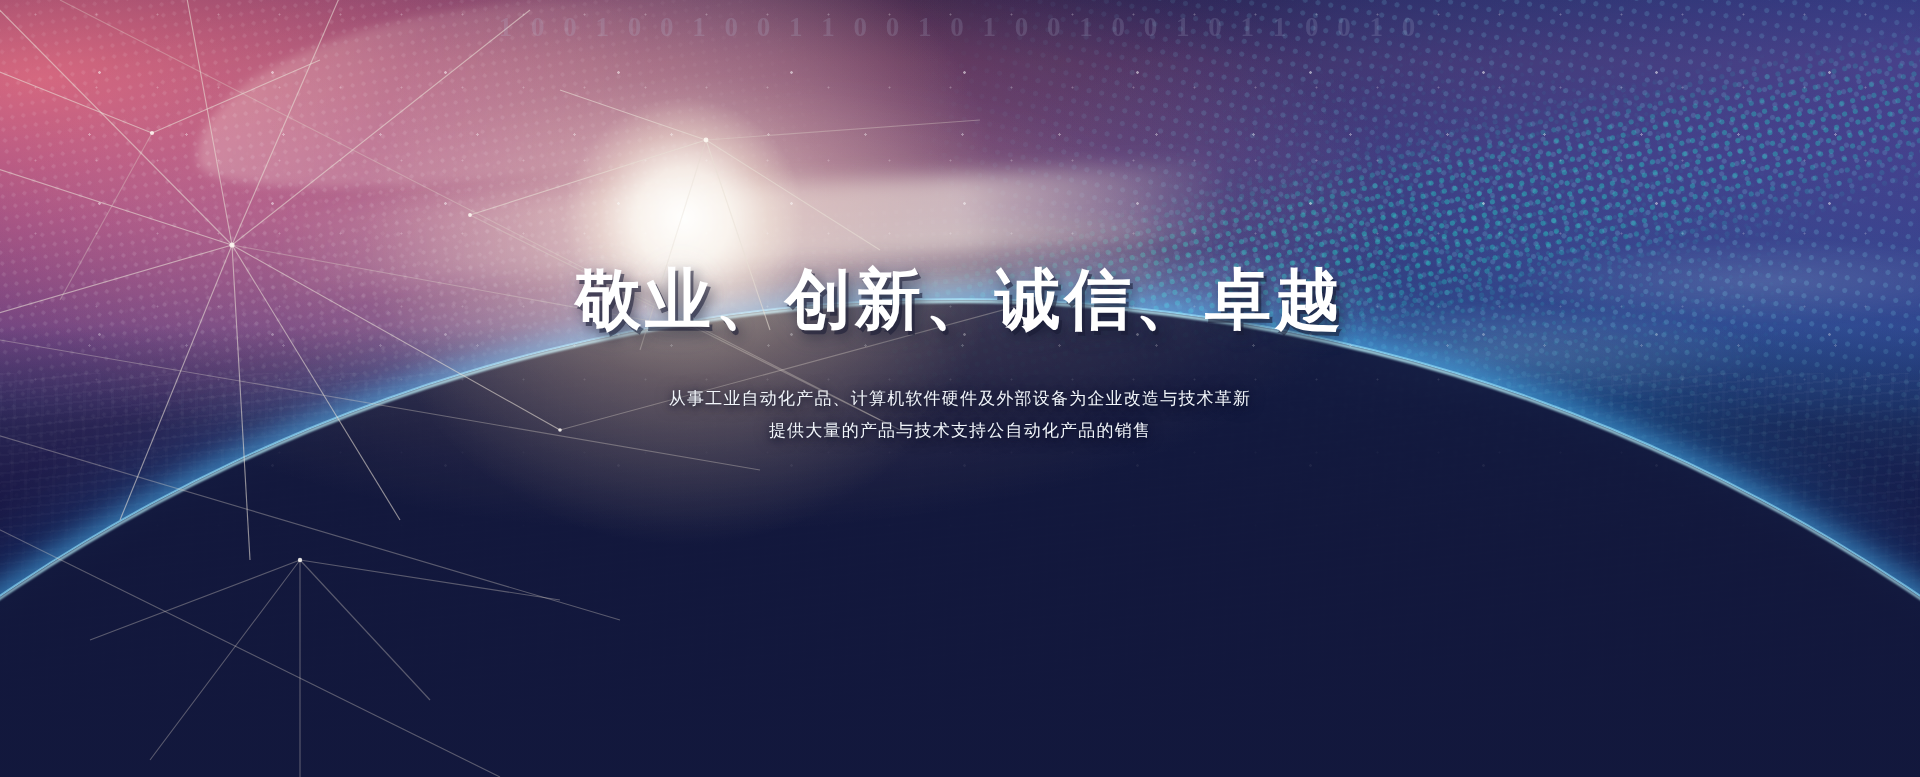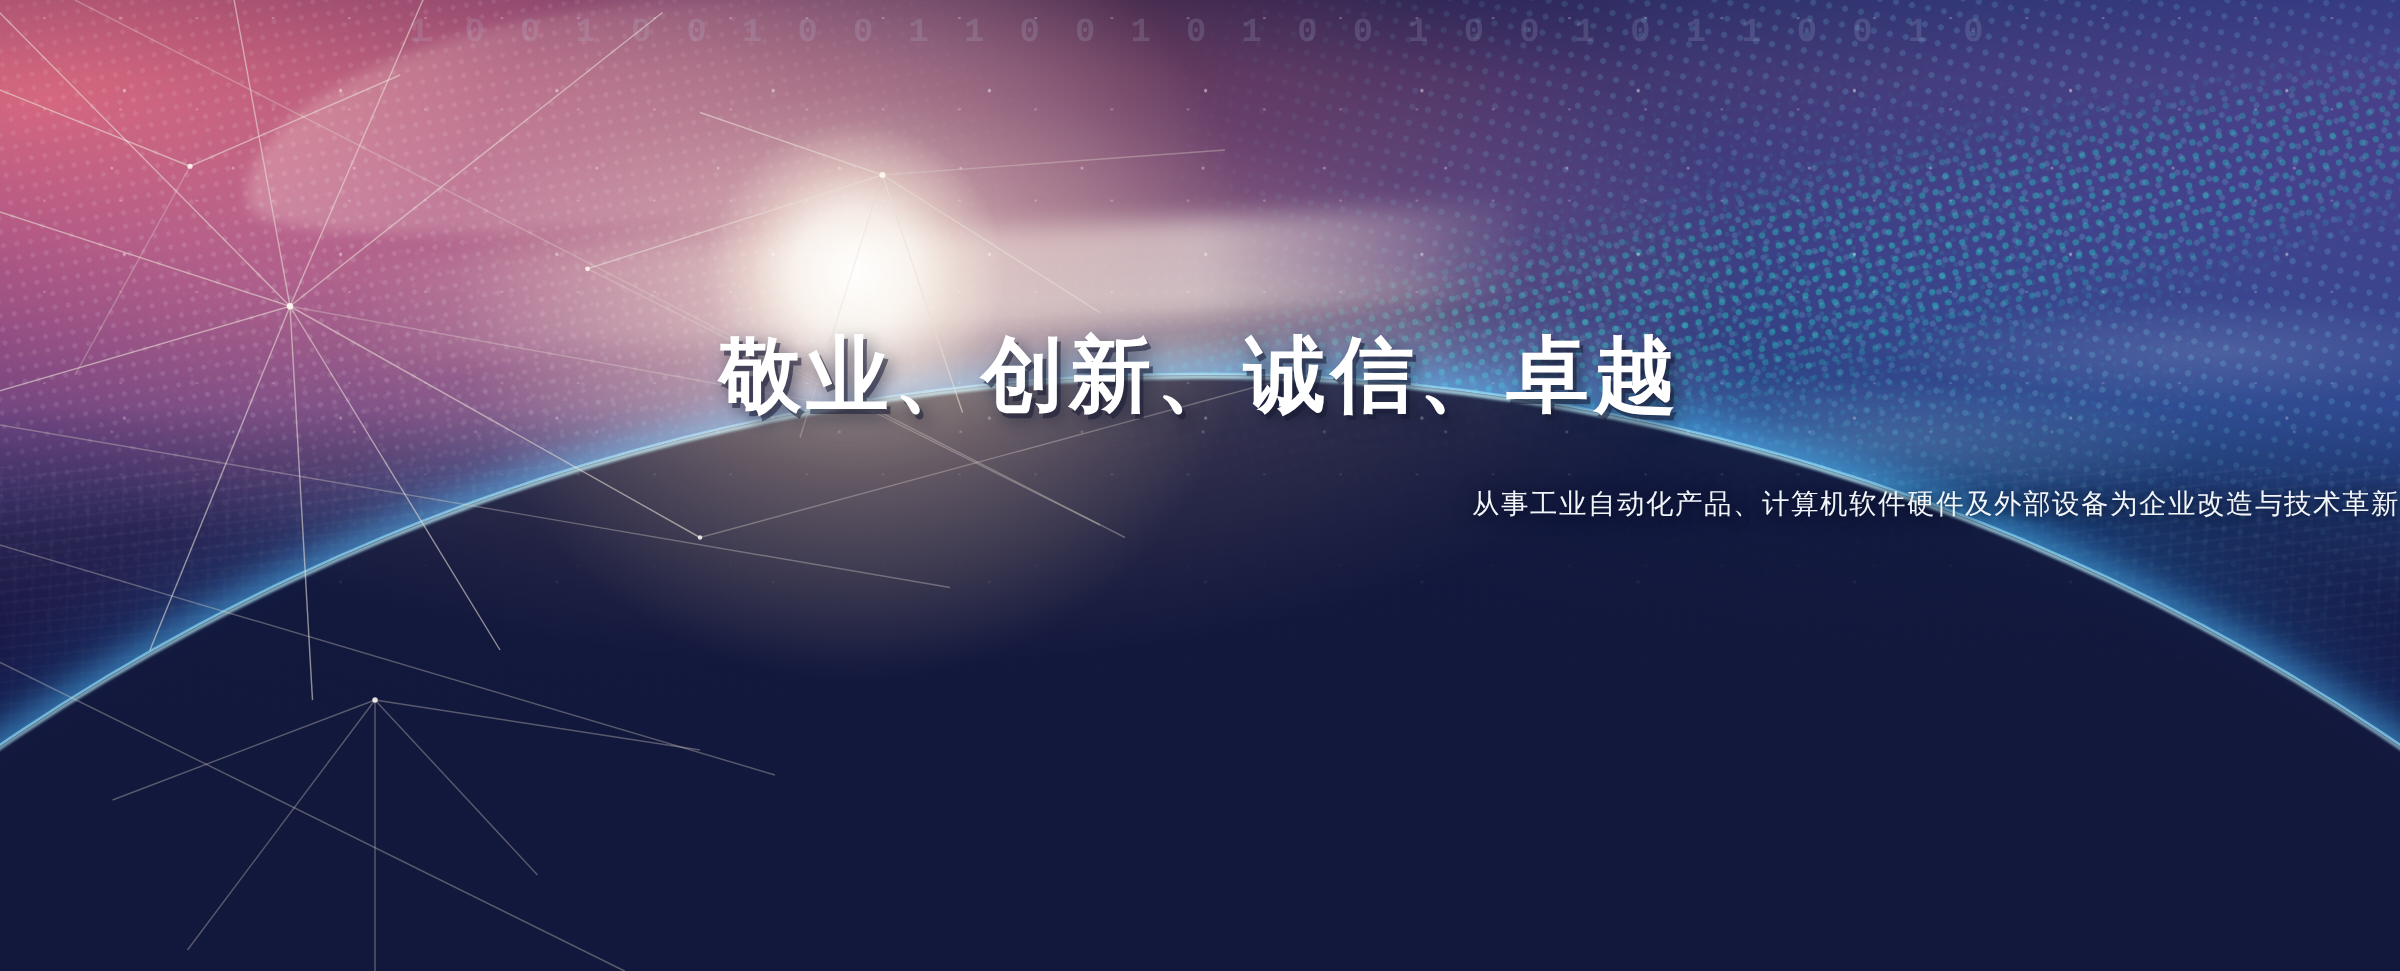--- a/index.html
+++ b/index.html
@@ -235,21 +235,21 @@
     opacity:.55;
     -webkit-mask-image:linear-gradient(180deg, #000 0%, rgba(0,0,0,.85) 34%, rgba(0,0,0,.12) 58%, rgba(0,0,0,0) 72%);
             mask-image:linear-gradient(180deg, #000 0%, rgba(0,0,0,.85) 34%, rgba(0,0,0,.12) 58%, rgba(0,0,0,0) 72%);
   }
 
   
   .binary-strip{
     position:absolute;left:0;top:6px;width:100%;height:42px;
     display:flex;align-items:center;justify-content:center;
     gap:26px;
-    font-family:Liberation Mono, monospace;
+    font-family:Liberation Serif, serif;
     font-size:27px;font-weight:700;letter-spacing:6px;
     color:rgba(190,205,230,0.17);
     white-space:nowrap;overflow:hidden;
     user-select:none;
   }
 
   
   .copy{
     position:absolute;left:0;right:0;top:262px;
     text-align:center;
@@ -262,27 +262,26 @@
     line-height:1.16;
     color:#ffffff;
     letter-spacing:4px;
     text-shadow:
       3px 4px 0 rgba(26,28,52,0.55),
       5px 7px 14px rgba(12,14,34,0.62),
       0 0 30px rgba(140,190,255,0.18);
   }
   .sub{
     margin:0;
-    font-size:22px;
+    font-size:17px;
     font-weight:400;
     line-height:1.88;
     color:#f2f6fb;
     letter-spacing:1.2px;
     text-shadow:0 2px 7px rgba(8,12,32,0.80), 0 0 16px rgba(10,20,50,0.55);
-    text-align:right;
   }
   .sub-1{margin-top:44px;}
 </style>
 </head>
 <body>
 
 <div class="banner">
 
   <div class="layer sky"></div>
   <div class="layer warm-left"></div>
@@ -359,15 +358,16 @@
       <circle class="node" cx="470" cy="215" r="1.9"></circle>
       <circle class="node" cx="560" cy="430" r="1.8"></circle>
     </g>
   </svg>
 
   <div class="binary-strip">1 0 0 1 0 0 1 0 0 1 1 0 0 1 0 1 0 0 1 0 0 1 0 1 1 0 0 1 0</div>
 
   <div class="copy">
     <h1 class="headline">敬业、创新、诚信、卓越</h1>
     <p class="sub sub-1">从事工业自动化产品、计算机软件硬件及外部设备为企业改造与技术革新</p>
+    <p class="sub sub-2">提供大量的产品与技术支持公自动化产品的销售</p>
   </div>
 
 </div>
 
 </body></html>

